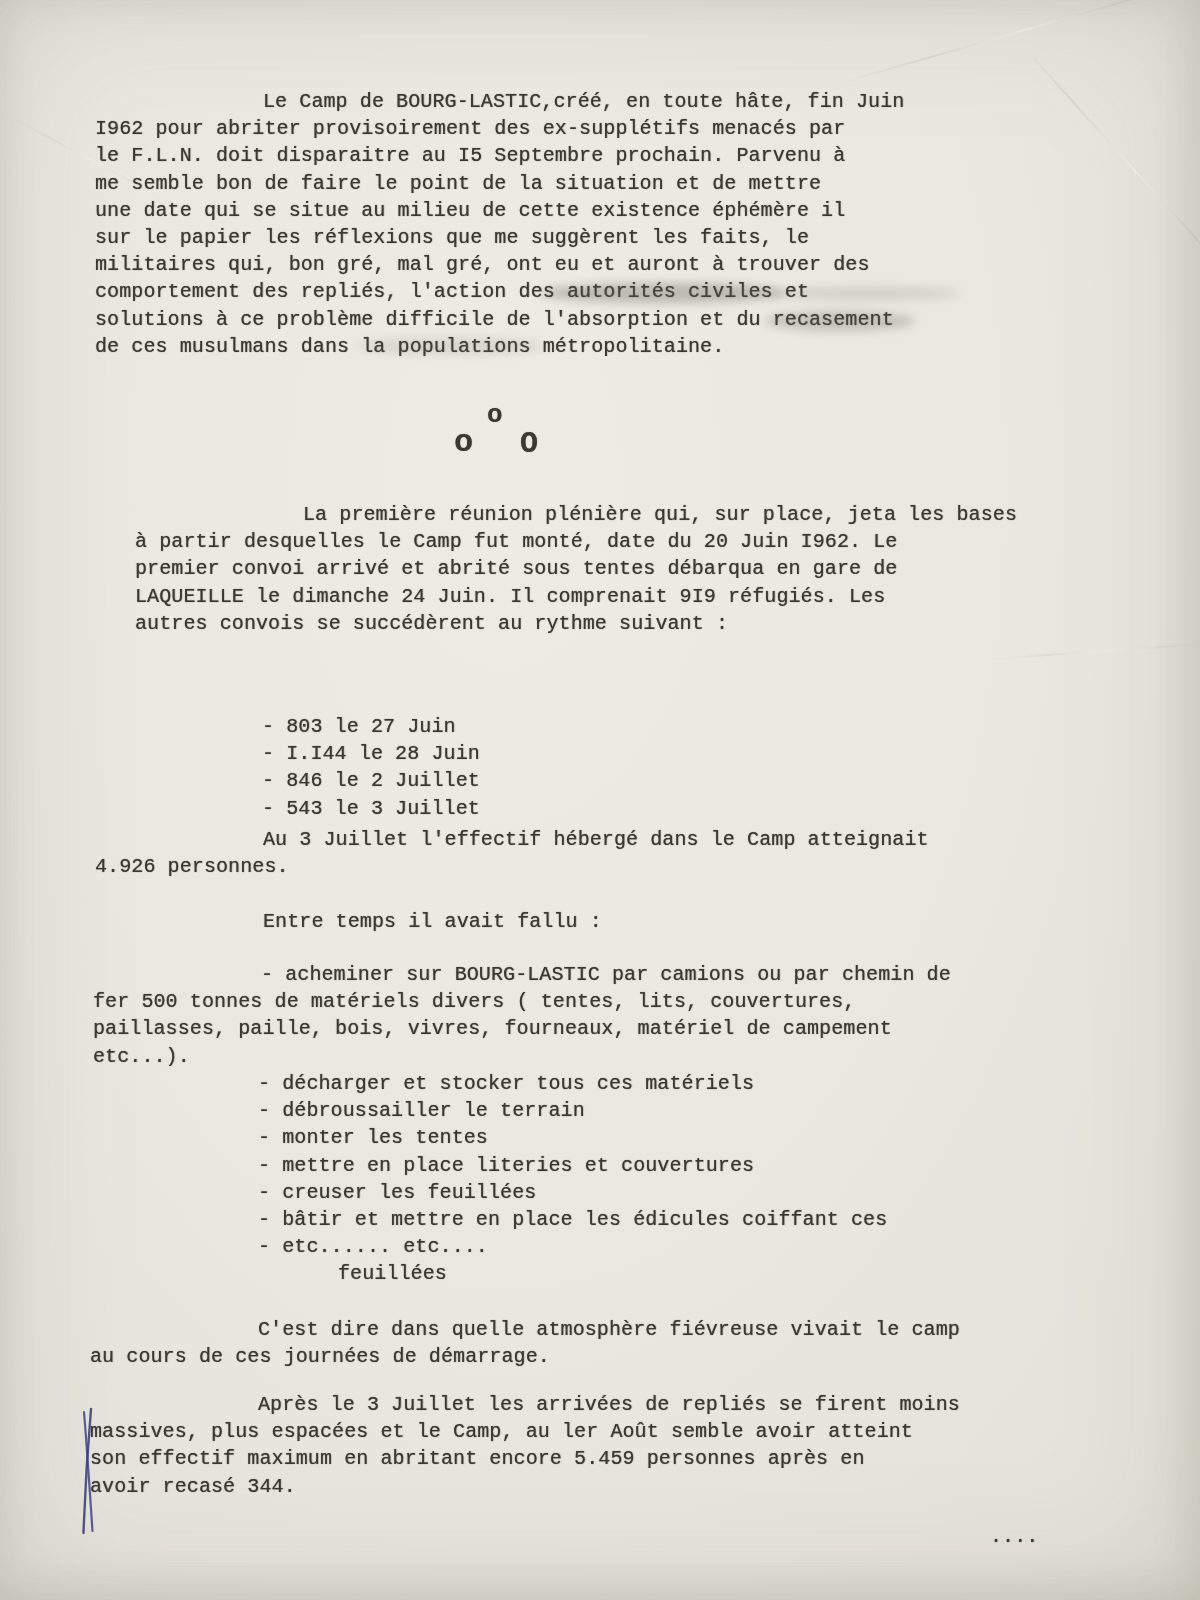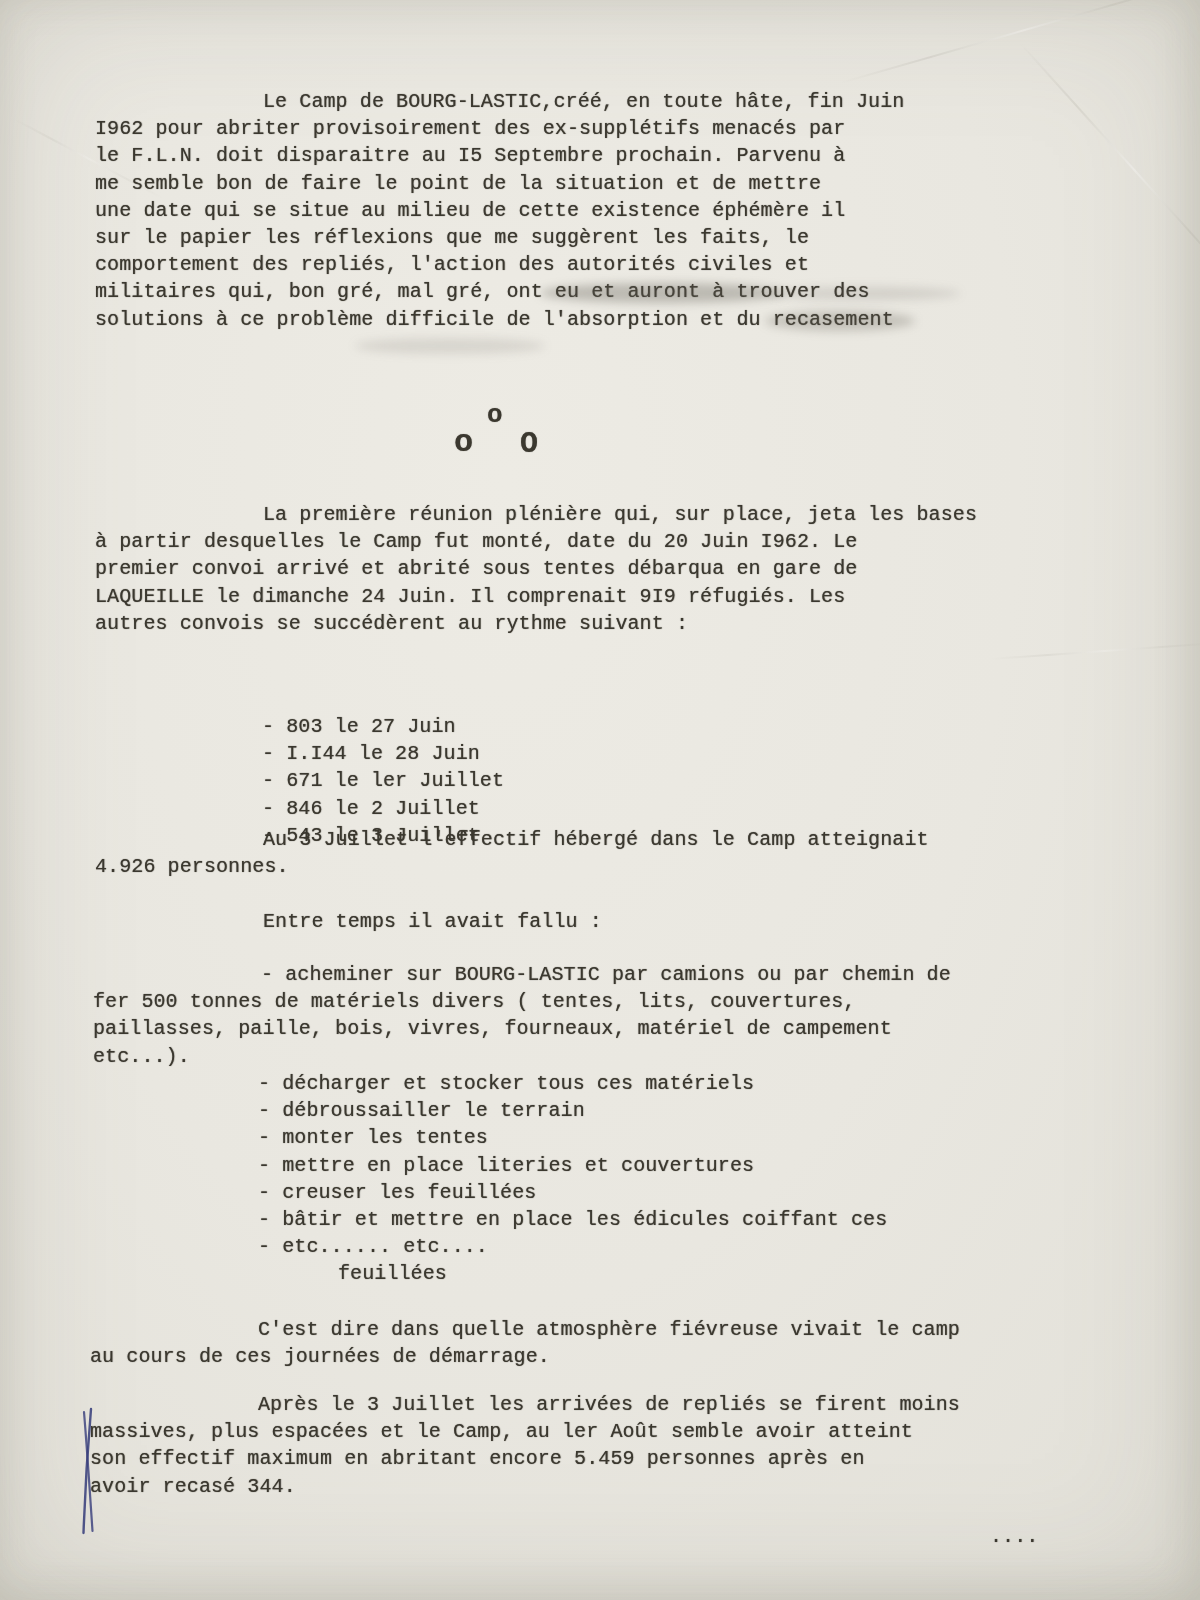--- a/index.html
+++ b/index.html
@@ -43,48 +43,48 @@
   <div class="crease" style="left:990px;top:658px;width:230px;transform:rotate(-4deg);opacity:.7;"></div>
   <div class="crease" style="left:14px;top:118px;width:170px;transform:rotate(28deg);opacity:.6;"></div>
 
   <div class="blk" style="top:88px;">
     <div class="tl ind">Le Camp de BOURG-LASTIC,créé, en toute hâte, fin Juin</div>
     <div class="tl">I962 pour abriter provisoirement des ex-supplétifs menacés par</div>
     <div class="tl">le F.L.N. doit disparaitre au I5 Septembre prochain. Parvenu à</div>
     <div class="tl">me semble bon de faire le point de la situation et de mettre</div>
     <div class="tl">une date qui se situe au milieu de cette existence éphémère il</div>
     <div class="tl">sur le papier les réflexions que me suggèrent les faits, le</div>
+    <div class="tl">militaires qui, bon gré, mal gré, ont eu et auront à trouver des</div>
     <div class="tl">comportement des repliés, l'action des autorités civiles et</div>
-    <div class="tl">militaires qui, bon gré, mal gré, ont eu et auront à trouver des</div>
     <div class="tl">solutions à ce problème difficile de l'absorption et du recasement</div>
+    <div class="tl">de ces musulmans dans la populations métropolitaine.</div>
   </div>
 
   <div class="smudge" style="left:540px;top:283px;width:245px;height:20px;background:rgba(98,95,85,0.34);"></div>
   <div class="smudge" style="left:770px;top:287px;width:190px;height:13px;background:rgba(105,102,92,0.18);"></div>
   <div class="smudge" style="left:765px;top:311px;width:150px;height:20px;background:rgba(100,97,87,0.28);"></div>
   <div class="smudge" style="left:355px;top:338px;width:190px;height:16px;background:rgba(110,107,97,0.16);"></div>
 
   <div>
     <span class="sep-glyph" style="left:487px;top:400px;font-size:26px;">o</span>
     <span class="sep-glyph" style="left:454px;top:424px;font-size:32px;">o</span>
     <span class="sep-glyph" style="left:520px;top:427px;font-size:30px;">O</span>
   </div>
 
-  <div class="blk" style="top:501px;">
+  <div class="blk" style="top:501px;margin-left:40px;">
     <div class="tl ind">La première réunion plénière qui, sur place, jeta les bases</div>
     <div class="tl">à partir desquelles le Camp fut monté, date du 20 Juin I962. Le</div>
     <div class="tl">premier convoi arrivé et abrité sous tentes débarqua en gare de</div>
     <div class="tl">LAQUEILLE le dimanche 24 Juin. Il comprenait 9I9 réfugiés. Les</div>
     <div class="tl">autres convois se succédèrent au rythme suivant :</div>
   </div>
 
   <div class="blk" style="top:665px;left:262px;margin-top:48px;">
     <div class="tl">- 803 le 27 Juin</div>
     <div class="tl">- I.I44 le 28 Juin</div>
-    <div class="tl">- 671 le ler Juillet</div>
     <div class="tl">- 846 le 2 Juillet</div>
     <div class="tl">- 543 le 3 Juillet</div>
   </div>
 
   <div class="blk" style="top:826px;">
     <div class="tl ind">Au 3 Juillet l'effectif hébergé dans le Camp atteignait</div>
     <div class="tl">4.926 personnes.</div>
   </div>
 
   <div class="blk" style="top:908px;">

